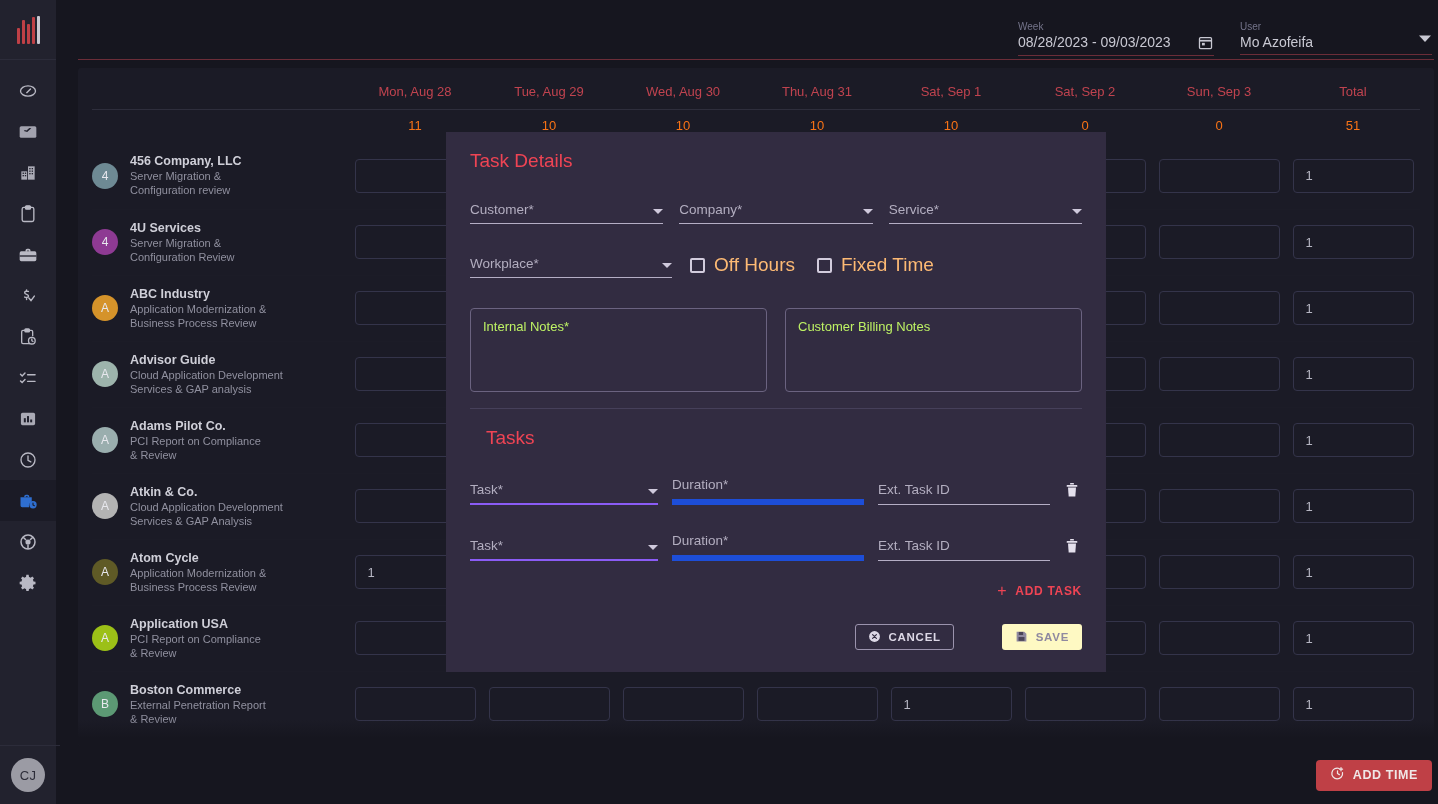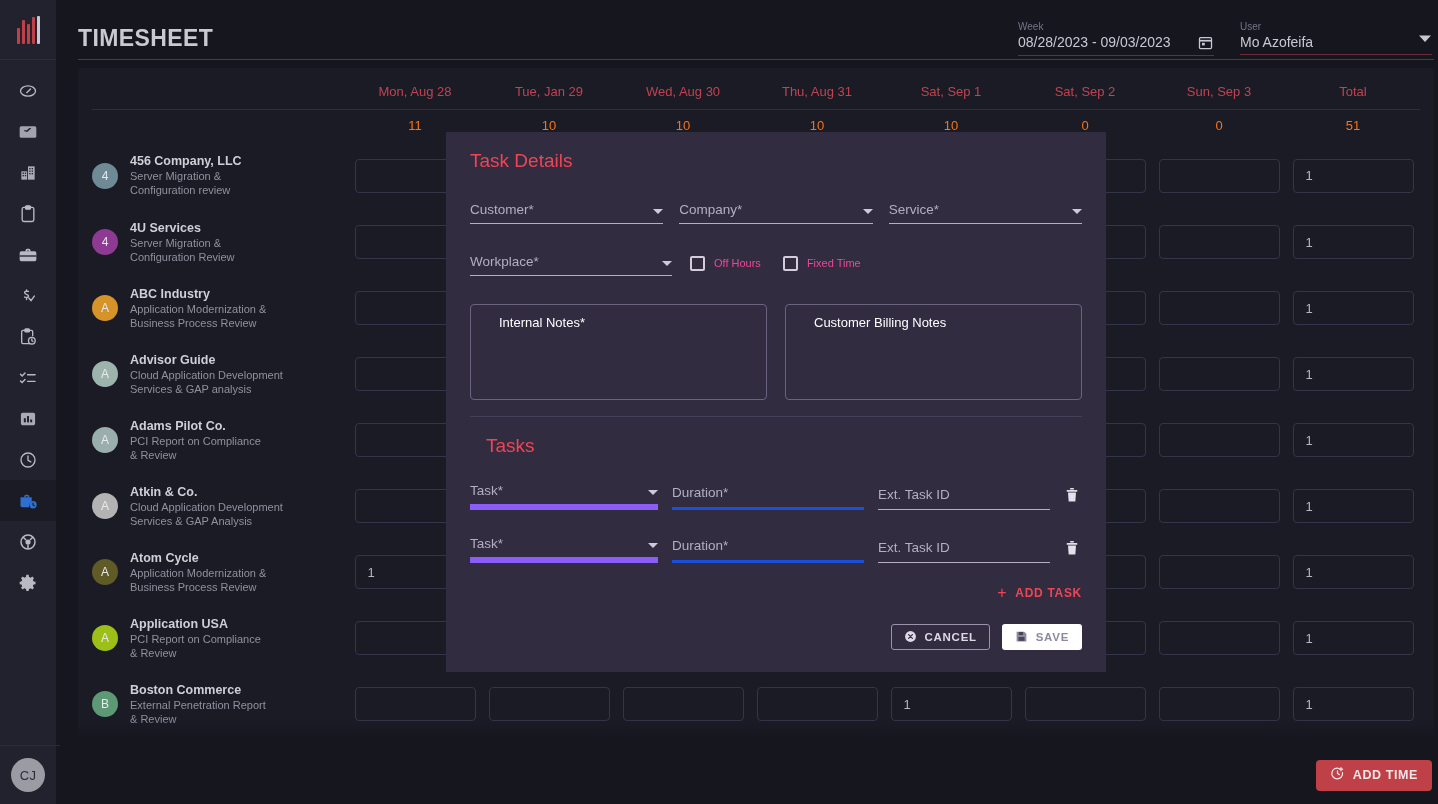--- a/index.html
+++ b/index.html
@@ -176,57 +176,57 @@
   }
   .sel-label { font-size: 13.5px; color: #b3aec0; }
   .req { color: #b3aec0; }
   .sel-caret { width: 0; height: 0; border-left: 5px solid transparent; border-right: 5px solid transparent; border-top: 5px solid #cfc9dc; margin-bottom: 3px; }
 
   .row2 { display: flex; align-items: center; gap: 18px; margin-bottom: 28px; }
   .row2 .sel { flex: 0 0 202px; }
   .chk-group { display: flex; align-items: center; gap: 22px; padding-bottom: 4px; }
   .chk { display: flex; align-items: center; gap: 9px; cursor: pointer; }
   .chk-box { width: 15px; height: 15px; border: 2px solid #d2ccdd; border-radius: 2px; }
-  .chk-lbl { font-size: 11px; color: #ec4899; }
+  .chk-lbl { font-size: 19px; color: #fdba74; }
 
   .notes-row { display: flex; gap: 18px; padding-bottom: 16px; border-bottom: 1px solid #46405a; }
   .note-box {
-    flex: 1; height: 96px;
+    flex: 1; height: 84px;
     border: 1px solid #6b6380; border-radius: 4px;
-    padding: 10px 28px;
-    font-size: 13px; color: #ffffff;
+    padding: 10px 12px;
+    font-size: 13px; color: #bef264;
     cursor: text;
   }
 
   .tasks-title { font-size: 19px; color: #ef4454; margin: 18px 0 26px 16px; }
 
   .task-row { display: flex; align-items: flex-end; gap: 14px; margin-bottom: 26px; }
-  .task-sel { flex: 0 0 188px; border-bottom: 6px solid #8b5cf6; padding-bottom: 6px;
+  .task-sel { flex: 0 0 188px; border-bottom: 2px solid #8b5cf6; padding-bottom: 6px;
     display: flex; align-items: flex-end; justify-content: space-between; cursor: pointer; }
-  .task-dur { flex: 0 0 192px; border-bottom: 3px solid #1d4ed8; padding-bottom: 6px; cursor: text; }
+  .task-dur { flex: 0 0 192px; border-bottom: 6px solid #1d4ed8; padding-bottom: 6px; cursor: text; }
   .task-ext { flex: 1; border-bottom: 1px solid #b5aec5; padding-bottom: 6px; cursor: text; }
   .task-ph { font-size: 13.5px; color: #b3aec0; }
   .trash { flex: 0 0 18px; color: #e4e0ec; cursor: pointer; padding-bottom: 2px; }
 
   .add-task {
     display: flex; align-items: center; justify-content: flex-end; gap: 8px;
     color: #ef4454; font-size: 12px; font-weight: bold; letter-spacing: .7px;
     cursor: pointer; margin-top: -4px;
   }
   .plus-ico { font-size: 16px; font-weight: normal; line-height: 1; }
 
   .modal-actions { margin-top: auto; display: flex; justify-content: flex-end; gap: 12px; padding-bottom: 22px; }
   .btn {
     height: 26px; padding: 0 12px; border-radius: 3px;
     display: flex; align-items: center; gap: 8px;
     font-size: 11.5px; font-weight: bold; letter-spacing: .7px;
     cursor: pointer;
   }
   .btn-cancel { background: transparent; border: 1px solid #9b93ad; color: #ddd8e6; }
-  .btn-save { background: #ffffff; border: 1px solid transparent; color: #8f89a0; }
+  .btn-save { background: #fef9c3; border: 1px solid transparent; color: #8f89a0; margin-left: 36px; }
 </style>
 </head>
 <body>
 
 <div class="app">
 
   <div class="sidebar">
     <div class="logo-box">
       <div class="logo-bars">
         <i style="height:16px;background:#bf4046"></i>
@@ -340,21 +340,20 @@
 
     <div class="sidebar-spacer"></div>
     <div class="user-avatar-wrap">
       <div class="user-avatar">CJ</div>
     </div>
   </div>
 
   <div class="main">
 
     <div class="topbar">
-      <div class="page-title">TIMESHEET</div>
 
       <div class="topbar-right">
         <div class="field-group week-field">
           <span class="field-label">Week</span>
           <div class="field-line">
             <span class="field-value">08/28/2023 - 09/03/2023</span>
             <span class="cal-icon">
               <svg width="17" height="17" viewBox="0 0 24 24" fill="none" stroke="#c8c8d2" stroke-width="1.8">
                 <rect x="3.5" y="5" width="17" height="15.5" rx="1.6"></rect>
                   <path d="M3.5 9.5h17" stroke-width="2.4"></path>
@@ -388,21 +387,21 @@
           <col class="c-day">
             <col class="c-day">
             <col class="c-day">
             <col class="c-day">
             <col class="c-day">
         </colgroup>
         <thead>
           <tr class="head-row">
             <th></th>
             <th class="day-head">Mon, Aug 28</th>
-            <th class="day-head">Tue, Jan 29</th>
+            <th class="day-head">Tue, Aug 29</th>
             <th class="day-head">Wed, Aug 30</th>
             <th class="day-head">Thu, Aug 31</th>
             <th class="day-head">Sat, Sep 1</th>
             <th class="day-head">Sat, Sep 2</th>
             <th class="day-head">Sun, Sep 3</th>
             <th class="day-head">Total</th>
           </tr>
         </thead>
         <tbody>
           <tr>

